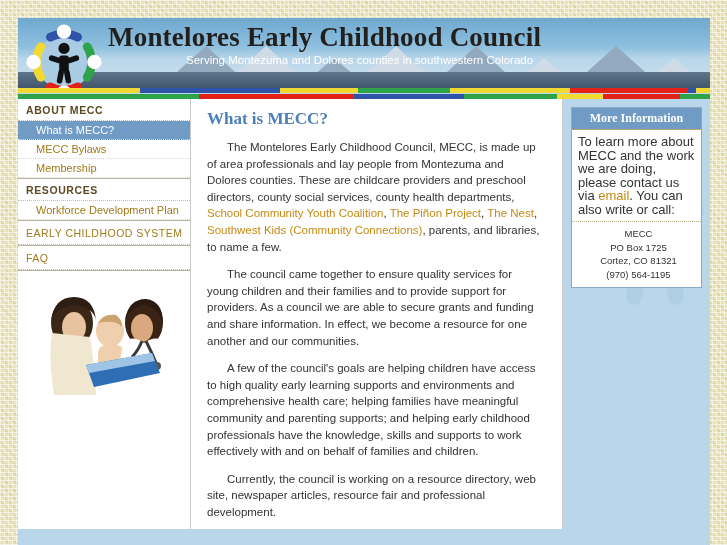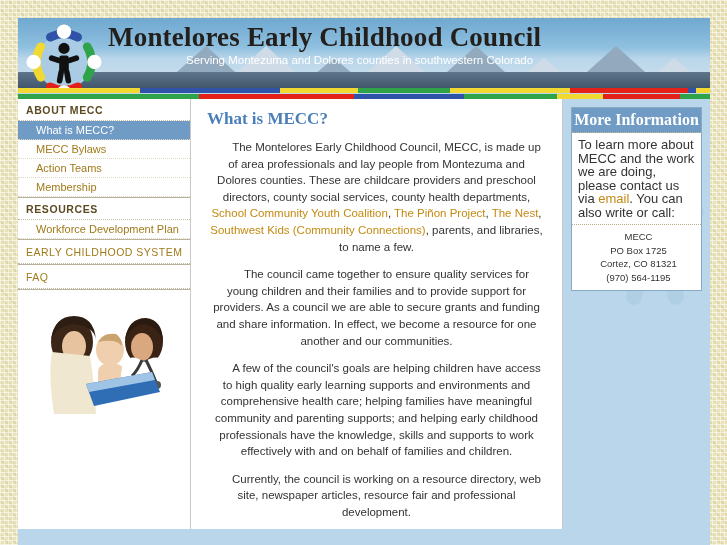--- a/index.html
+++ b/index.html
@@ -241,42 +241,42 @@
     font-weight: bold;
     color: #4a7fba;
     margin: 0 0 10px 0;
   }
   .para {
     font-size: 11.5px;
     line-height: 16.6px;
     color: #333333;
     margin: 0 0 11px 0;
     text-indent: 20px;
-    text-align: center;
+    text-align: left;
   }
   .inline-link {
     color: #c48a12;
     text-decoration: none;
     cursor: pointer;
   }
 
   
   #info-box {
     position: relative;
     margin: 8px 8px 0 8px;
     width: 129px;
     background: #ffffff;
     border: 1px solid #8aa9c4;
     padding: 0;
   }
   #info-head {
     background: #6f9bc4;
     color: #ffffff;
     font-family: "Liberation Serif", serif;
-    font-size: 16px;
+    font-size: 12px;
     font-weight: bold;
     text-align: center;
     padding: 3px 0 3px 0;
     border-bottom: 1px dotted #c8b98a;
   }
   #info-body {
     font-size: 13px;
     line-height: 13.5px;
     color: #333333;
     padding: 5px 6px 5px 6px;
@@ -356,21 +356,20 @@
       </div>
   </div>
 
   <div id="cols">
 
     <div id="col-left">
       <div id="nav">
           <div class="nav-group-head">ABOUT MECC</div>
           <div class="nav-link active">What is MECC?</div>
           <div class="nav-link">MECC Bylaws</div>
-          <div class="nav-link">Action Teams</div>
           <div class="nav-link">Membership</div>
           <div class="nav-group-head nav-sep-strong">RESOURCES</div>
           <div class="nav-link">Workforce Development Plan</div>
           <div class="nav-top">EARLY CHILDHOOD SYSTEM</div>
           <div class="nav-top">FAQ</div>
           <div style="border-top: 1px solid rgb(185, 178, 156); height: 4px;"></div>
         </div>
 
       <div id="side-photo">
         <svg viewBox="0 0 160 108" width="160" height="108">

